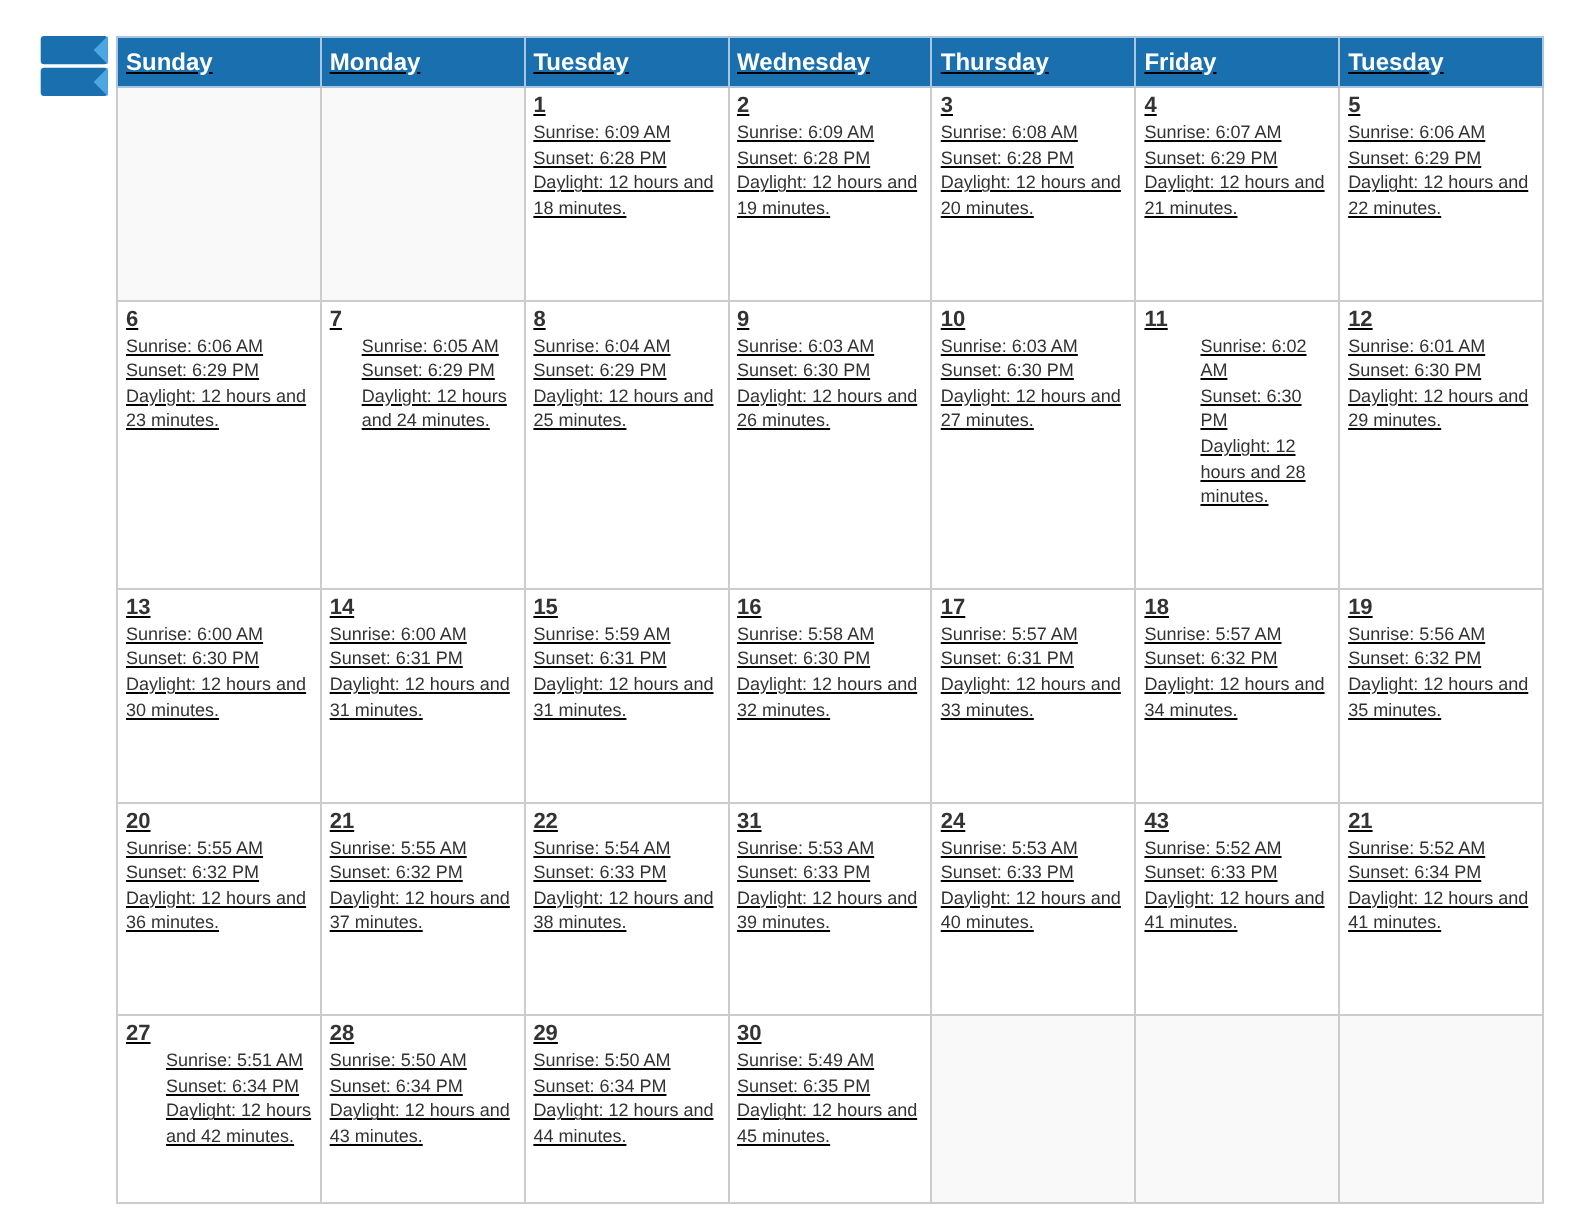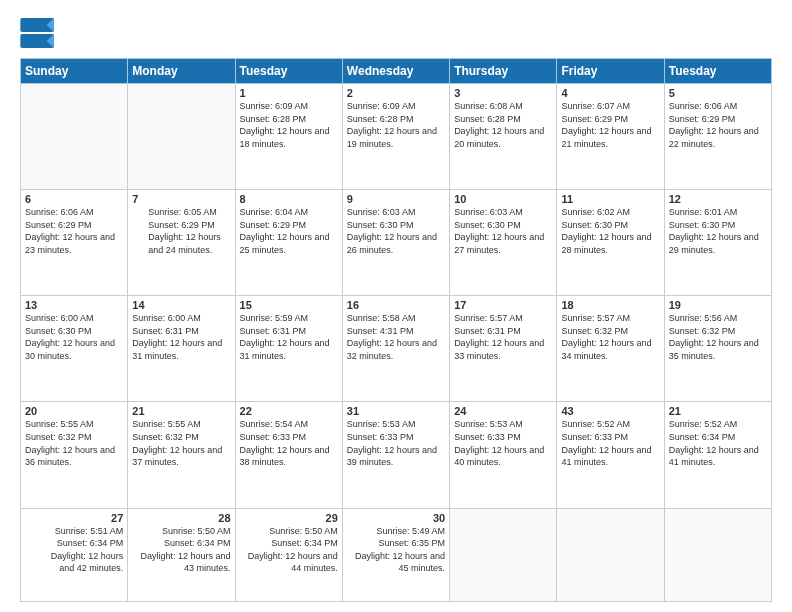--- a/index.html
+++ b/index.html
@@ -8,21 +8,22 @@
       background: #fff;
       width: 792px;
       height: 612px;
       overflow: hidden;
     }
     .page {
       width: 792px;
       height: 612px;
       padding: 18px 20px 10px 20px;
       display: flex;
-      flex-direction: column;
+      flex-direction: row;
+      text-decoration: underline;
     }
     .header {
       display: flex;
       justify-content: space-between;
       align-items: flex-start;
       margin-bottom: 10px;
     }
     .logo {
       display: flex;
       align-items: center;
@@ -86,21 +87,20 @@
       display: block;
       margin-bottom: 1px;
     }
     .day-info {
       font-size: 9px;
       line-height: 1.4;
       color: #333;
     }
     .row-last td {
       height: 70px;
-      text-align: right;
     }
   </style>
 </head>
 <body>
 
 <div class="page">
   <div class="header">
     <div class="logo">
       <svg class="logo-icon" viewBox="0 0 40 34" xmlns="http://www.w3.org/2000/svg">
         <rect x="0" y="0" width="38" height="16" rx="2" fill="#1a6faf"></rect>
@@ -192,21 +192,21 @@
 Daylight: 12 hours and 26 minutes.</div>
           </td>
           <td>
             <span class="day-num">10</span>
             <div class="day-info" style="white-space: pre-line;">Sunrise: 6:03 AM
 Sunset: 6:30 PM
 Daylight: 12 hours and 27 minutes.</div>
           </td>
           <td>
             <span class="day-num">11</span>
-            <div class="day-info" style="white-space: pre-line;">Sunrise: 6:02 AM
+            <div class="day-info" style="white-space: pre-line; margin-left: 28px;">Sunrise: 6:02 AM
 Sunset: 6:30 PM
 Daylight: 12 hours and 28 minutes.</div>
           </td>
           <td>
             <span class="day-num">12</span>
             <div class="day-info" style="white-space: pre-line;">Sunrise: 6:01 AM
 Sunset: 6:30 PM
 Daylight: 12 hours and 29 minutes.</div>
           </td>
         </tr>
@@ -225,21 +225,21 @@
           </td>
           <td>
             <span class="day-num">15</span>
             <div class="day-info" style="white-space: pre-line;">Sunrise: 5:59 AM
 Sunset: 6:31 PM
 Daylight: 12 hours and 31 minutes.</div>
           </td>
           <td>
             <span class="day-num">16</span>
             <div class="day-info" style="white-space: pre-line;">Sunrise: 5:58 AM
-Sunset: 4:31 PM
+Sunset: 6:30 PM
 Daylight: 12 hours and 32 minutes.</div>
           </td>
           <td>
             <span class="day-num">17</span>
             <div class="day-info" style="white-space: pre-line;">Sunrise: 5:57 AM
 Sunset: 6:31 PM
 Daylight: 12 hours and 33 minutes.</div>
           </td>
           <td>
             <span class="day-num">18</span>

